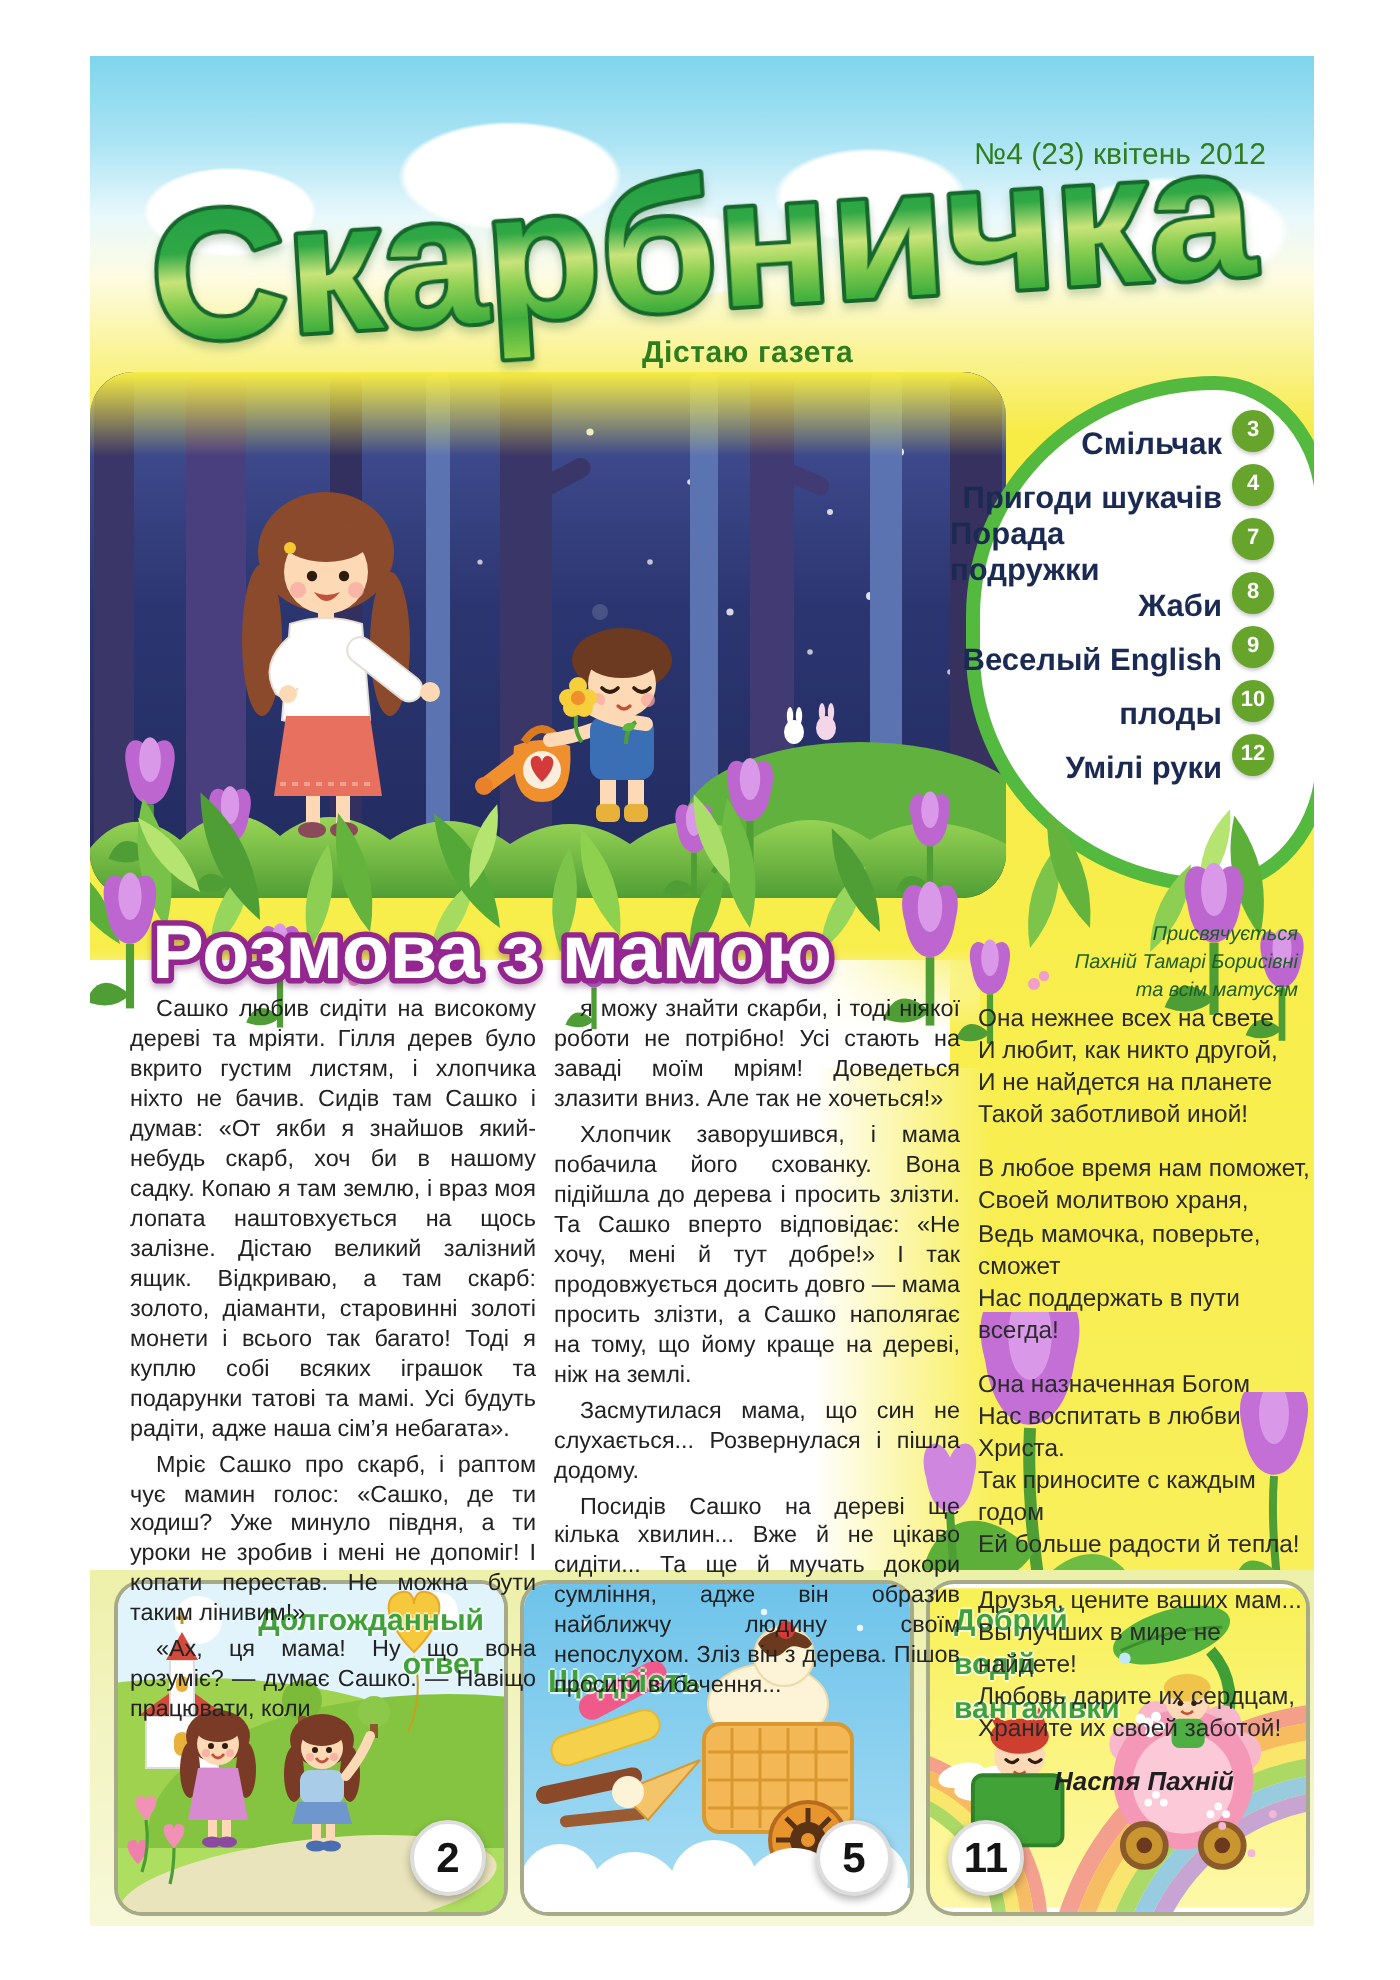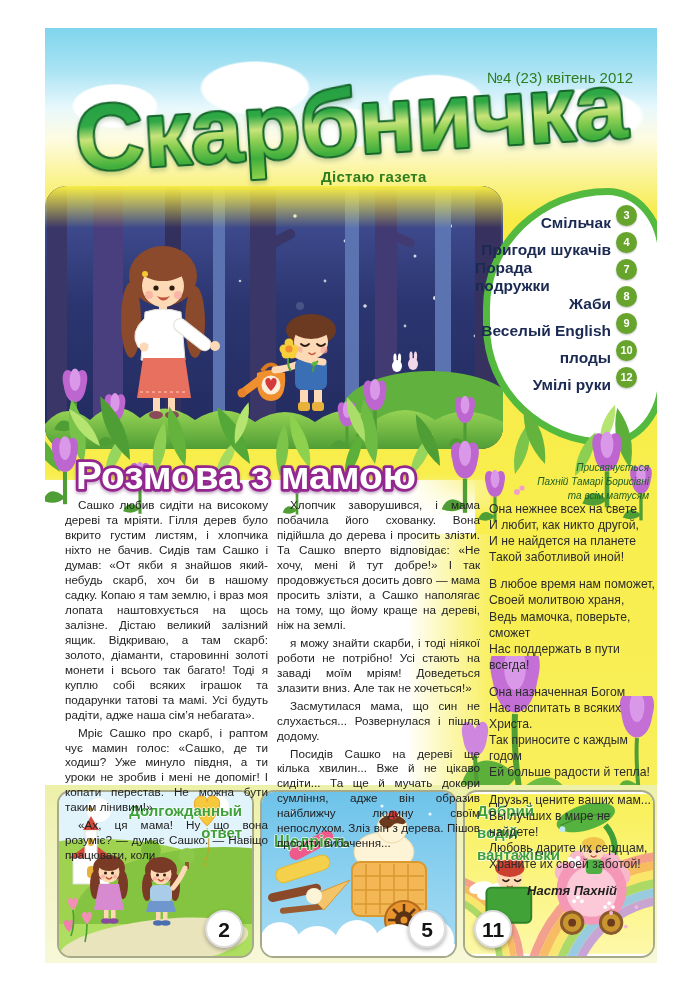--- a/index.html
+++ b/index.html
@@ -332,36 +332,36 @@
 та всім матусям</div>
 
   <div class="article-bg"></div>
 
   <div class="col col1">
     <p>Сашко любив сидіти на високому дереві та мріяти. Гілля дерев було вкрито густим листям, і хлопчика ніхто не бачив. Сидів там Сашко і думав: «От якби я знайшов який-небудь скарб, хоч би в нашому садку. Копаю я там землю, і враз моя лопата наштовхується на щось залізне. Дістаю великий залізний ящик. Відкриваю, а там скарб: золото, діаманти, старовинні золоті монети і всього так багато! Тоді я куплю собі всяких іграшок та подарунки татові та мамі. Усі будуть радіти, адже наша сім’я небагата».</p>
     <p>Мріє Сашко про скарб, і раптом чує мамин голос: «Сашко, де ти ходиш? Уже минуло півдня, а ти уроки не зробив і мені не допоміг! І копати перестав. Не можна бути таким лінивим!»</p>
     <p>«Ах, ця мама! Ну що вона розуміє? — думає Сашко. — Навіщо працювати, коли</p>
   </div>
   <div class="col col2">
+    <p>я можу знайти скарби, і тоді ніякої роботи не потрібно! Усі стають на заваді моїм мріям! Доведеться злазити вниз. Але так не хочеться!»</p>
     <p>Хлопчик заворушився, і мама побачила його схованку. Вона підійшла до дерева і просить злізти. Та Сашко вперто відповідає: «Не хочу, мені й тут добре!» І так продовжується досить довго — мама просить злізти, а Сашко наполягає на тому, що йому краще на дереві, ніж на землі.</p>
-    <p>я можу знайти скарби, і тоді ніякої роботи не потрібно! Усі стають на заваді моїм мріям! Доведеться злазити вниз. Але так не хочеться!»</p>
     <p>Засмутилася мама, що син не слухається... Розвернулася і пішла додому.</p>
     <p>Посидів Сашко на дереві ще кілька хвилин... Вже й не цікаво сидіти... Та ще й мучать докори сумління, адже він образив найближчу людину своїм непослухом. Зліз він з дерева. Пішов просити вибачення...</p>
   </div>
   <div class="col col3">
     <p class="stanza">Она нежнее всех на свете
 И любит, как никто другой,
 И не найдется на планете
 Такой заботливой иной!</p>
     <p class="stanza">В любое время нам поможет,
 Своей молитвою храня,
 Ведь мамочка, поверьте, сможет
 Нас поддержать в пути всегда!</p>
     <p class="stanza">Она назначенная Богом
-Нас воспитать в всяких Христа.
+Нас воспитать в любви Христа.
 Так приносите с каждым годом
 Ей больше радости й тепла!</p>
     <p class="stanza">Друзья, цените ваших мам...
 Вы лучших в мире не найдете!
 Любовь дарите их сердцам,
 Храните их своей заботой!</p>
     <div class="author">Настя Пахній</div>
   </div>
 
   <svg class="tulips-a" viewBox="0 0 130 165">

